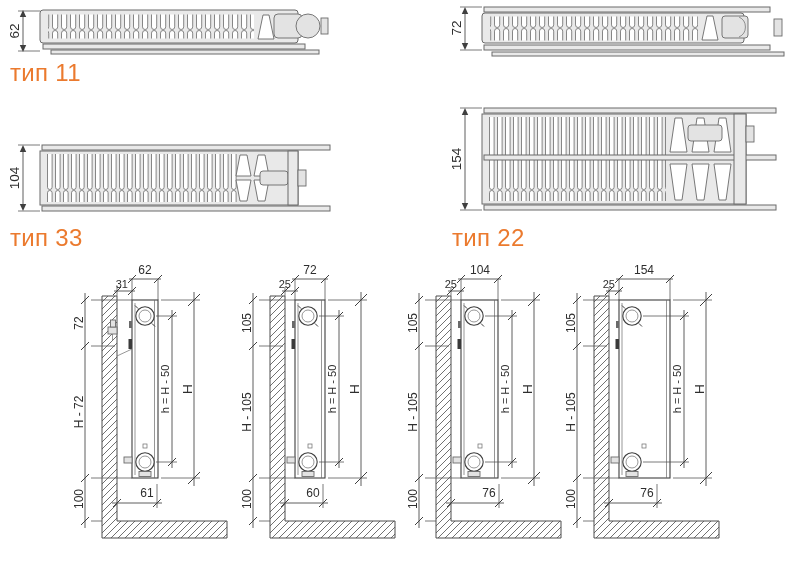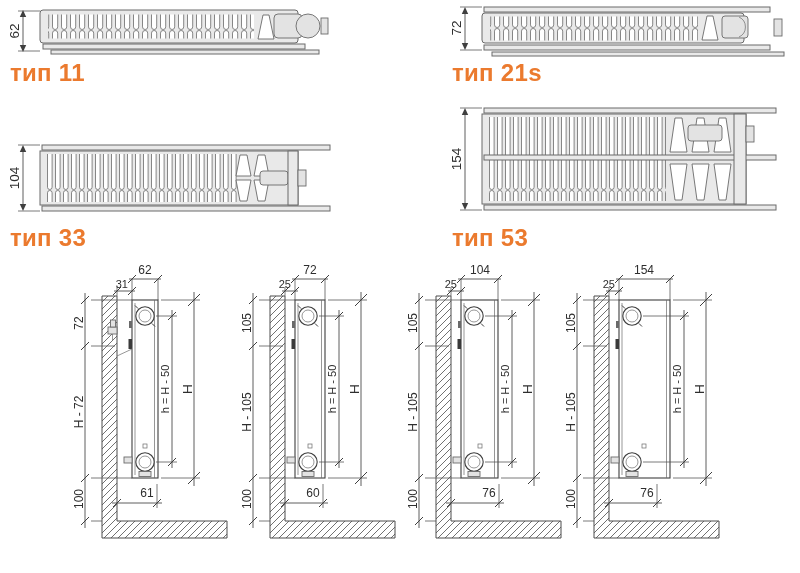--- a/index.html
+++ b/index.html
@@ -1,20 +1,20 @@
 <!DOCTYPE html>
 <html><head>
 <meta charset="utf-8">
 <style>
   html,body{margin:0;padding:0;background:#fff;}
   .canvas{position:relative;width:800px;height:573px;background:#fff;overflow:hidden;
           font-family:"Liberation Sans",sans-serif;}
   .canvas svg{position:absolute;overflow:visible;}
   .type-label{position:absolute;font-size:24px;line-height:24px;color:#EB7A2E;
-              font-family:"Liberation Sans",sans-serif;letter-spacing:.3px;font-weight:bold;}
+              font-family:"Liberation Sans",sans-serif;letter-spacing:.3px;}
   text{font-family:"Liberation Sans",sans-serif;fill:#2e2e2e;}
   .cs-dim{font-size:13.5px;}
   .dim{font-size:12px;}
   .dim-sm{font-size:11px;}
   .dim-lg{font-size:13.5px;}
   .dline{stroke:#4d4d4d;stroke-width:.9;fill:none;}
   .eline{stroke:#4d4d4d;stroke-width:.75;fill:none;}
   .tick{stroke:#3f3f3f;stroke-width:1;fill:none;}
   .body-fill{fill:#e9e9e9;stroke:#6a6a6a;stroke-width:1;}
   .part-fill{fill:#e3e3e3;stroke:#6a6a6a;stroke-width:.9;}
@@ -72,21 +72,20 @@
       <rect class="body-fill" x="34" y="9" width="262" height="30" rx="3"></rect>
       <rect x="42" y="12.5" width="208" height="24" fill="url(#p21)"></rect>
       <polygon class="white-part" points="254,36 259,12 265,12 270,36"></polygon>
       <rect class="part-fill" x="274" y="12" width="26" height="22" rx="3"></rect>
       <path class="thin" d="M291,13 A11,11 0 0 1 291,33"></path>
       <rect class="body-fill" x="36" y="41" width="286" height="5"></rect>
       <rect class="body-fill" x="44" y="48" width="292" height="4"></rect>
       <rect class="part-fill" x="326" y="15" width="8" height="17"></rect>
     </g>
   </svg>
-  <div class="type-label" style="left:452px;top:61px">тип 21s</div>
 
   <svg style="left:6px;top:142px" width="340" height="74" viewBox="0 0 340 74">
     <defs>
       <pattern id="p22f" patternUnits="userSpaceOnUse" width="8" height="48">
         <rect x="1.5" y="0.5" width="4.6" height="47" rx="2.3" fill="#fff" stroke="#6a6a6a" stroke-width="0.8"></rect>
       </pattern>
     </defs>
     <g>
       <path class="eline" d="M34,3 H12 M34,69 H12"></path>
       <path class="dline" d="M17,8 V64"></path>
@@ -133,21 +132,21 @@
       <polygon class="white-part" points="222,58 227,94 234,94 239,58"></polygon>
       <polygon class="white-part" points="244,58 249,94 256,94 261,58"></polygon>
       <polygon class="white-part" points="266,58 271,94 278,94 283,58"></polygon>
       <rect class="body-fill" x="36" y="49" width="292" height="5"></rect>
       <rect class="part-fill" x="240" y="19" width="34" height="16" rx="3"></rect>
       <rect class="body-fill" x="286" y="8" width="12" height="90"></rect>
       <rect class="part-fill" x="298" y="20" width="8" height="16"></rect>
       <rect class="body-fill" x="36" y="99" width="292" height="5"></rect>
     </g>
   </svg>
-  <div class="type-label" style="left:452px;top:226px">тип 53</div>
+  <div class="type-label" style="left:452px;top:226px">тип 22</div>
 
   <svg style="left:60px;top:260px" width="170" height="292" viewBox="0 0 170 292">
     <defs>
       <pattern id="hz1" patternUnits="userSpaceOnUse" width="7" height="7">
         <path d="M0,7 L7,0 M-1.75,1.75 L1.75,-1.75 M5.25,8.75 L8.75,5.25" stroke="#4d4d4d" stroke-width="0.8"></path>
       </pattern>
     </defs>
     <path d="M42,36 L57,36 L57,261 L167,261 L167,278 L42,278 Z" fill="url(#hz1)" stroke="#4d4d4d" stroke-width="1"></path>
     <g>
       <rect class="rad" x="72" y="40" width="26" height="178"></rect>

